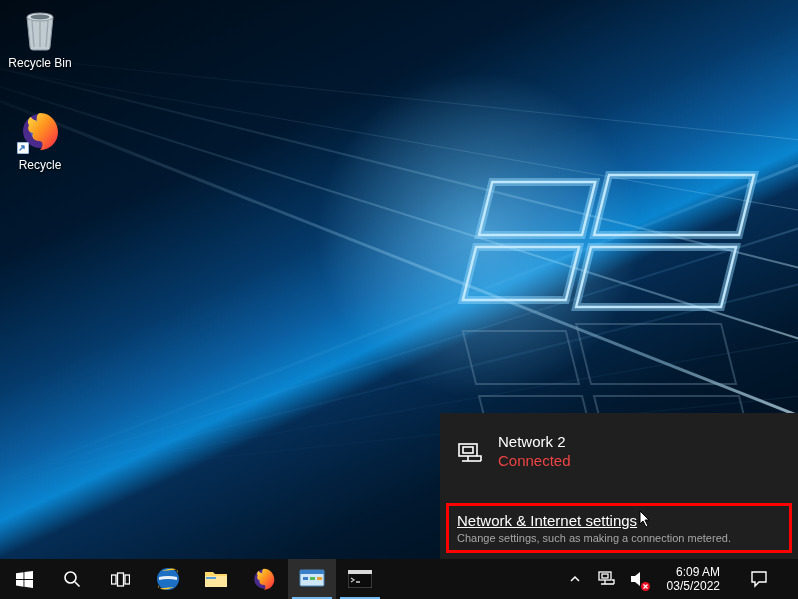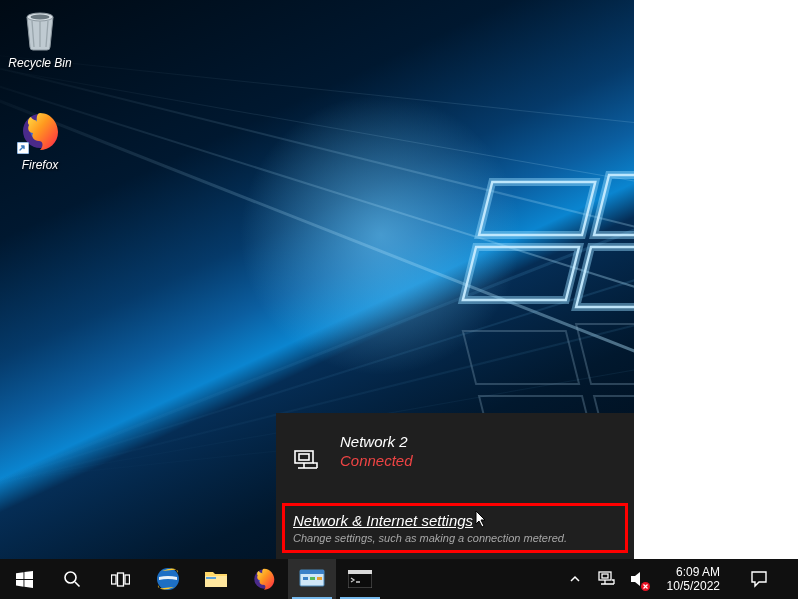--- a/index.html
+++ b/index.html
@@ -1,25 +1,24 @@
 <!DOCTYPE html>
 <html><head>
   <meta charset="utf-8">
   <style>
     * { margin: 0; padding: 0; box-sizing: border-box; }
     html, body { width: 798px; height: 599px; overflow: hidden; font-family: 'Segoe UI', Tahoma, sans-serif; }
     .desktop {
       position: relative;
-      width: 634px;
+      width: 798px;
       height: 559px;
       background:
         radial-gradient(circle at 60% 42%, rgba(120,210,255,0.55) 0%, rgba(120,210,255,0.0) 28%),
         linear-gradient(155deg, #000a14 0%, #001830 28%, #053a6a 42%, #0b5ea0 50%, #0a85d0 56%, #052d55 60%, #01182e 75%, #000811 100%);
       overflow: hidden;
-      font-style: italic;
     }
     
     .beam {
       position: absolute;
       left: -50px;
       width: 1400px;
       height: 2px;
       background: linear-gradient(90deg, rgba(102,204,255,0) 0%, rgba(180,230,255,0.5) 55%, rgba(220,245,255,0.95) 72%, rgba(180,230,255,0.3) 85%, rgba(102,204,255,0) 100%);
       transform-origin: left center;
       pointer-events: none;
@@ -60,21 +59,21 @@
     .flyout {
       position: absolute;
       right: 0;
       bottom: 0;
       width: 358px;
       height: 146px;
       background: #1f1f1f;
       color: #fff;
       padding: 20px 14px 10px 14px;
     }
-    .net-row { display: flex; align-items: flex-end; gap: 20px; margin-left:2px;}
+    .net-row { display: flex; align-items: center; gap: 14px; margin-left:2px;}
     .net-row .net-ic { width: 28px; display:flex; justify-content:center; padding-top:2px;}
     .net-name { font-size: 15px; font-weight: 400; color:#fff; line-height:1.25;}
     .net-status { font-size: 15px; color: #ef4444; line-height:1.25;}
     .highlight-box {
       position: absolute;
       left: 6px; right: 6px; bottom: 6px;
       border: 3px solid #ff0000;
       padding: 5px 12px 6px 8px;
     }
     .settings-title { font-size: 15px; color:#fff; text-decoration: underline; line-height:1.3;}
@@ -190,21 +189,21 @@
             <stop offset="0.8" stop-color="#ff4a3a"></stop>
             <stop offset="1" stop-color="#e3206a"></stop>
           </linearGradient>
         </defs>
       </svg>
       <svg width="12" height="12" viewBox="0 0 12 12" style="position:absolute;left:0;bottom:0">
         <rect x="0" y="0" width="12" height="12" rx="1" fill="#fff" stroke="#3a7ac0" stroke-width="1"></rect>
         <path d="M3 8 L7 4 M7 4 L4.5 4 M7 4 L7 6.5" stroke="#3a7ac0" stroke-width="1.4" fill="none" stroke-linecap="round"></path>
       </svg>
     </div>
-    <div>Firefox</div>
+    <div>Recycle</div>
   </div>
 
   <div class="flyout">
     <div class="net-row">
       <div class="net-ic">
         <svg width="26" height="22" viewBox="0 0 26 22" stroke="#fff" stroke-width="1.6" fill="none">
           <rect x="2" y="2" width="18" height="12"></rect>
           <rect x="6" y="5" width="10" height="6"></rect>
           <path d="M11 14 L11 19"></path>
           <path d="M5 19 L24 19"></path>
@@ -318,21 +317,21 @@
       <svg width="18" height="16" viewBox="0 0 18 16">
         <path d="M1 5 L5 5 L10 1 L10 15 L5 11 L1 11 Z" fill="#fff"></path>
       </svg>
       <svg style="position:absolute;right:1px;bottom:8px" width="9" height="9" viewBox="0 0 9 9">
           <circle cx="4.5" cy="4.5" r="4.5" fill="#e81123"></circle>
           <path d="M2.5 2.5 L6.5 6.5 M6.5 2.5 L2.5 6.5" stroke="#fff" stroke-width="1.2"></path>
         </svg>
     </div>
     <div class="clock">
       <span>6:09 AM</span>
-      <span>10/5/2022</span>
+      <span>03/5/2022</span>
     </div>
     <div class="action-center">
       <svg width="18" height="18" viewBox="0 0 18 18" fill="none" stroke="#fff" stroke-width="1.4">
         <path d="M2 2 L16 2 L16 12 L9 12 L5 16 L5 12 L2 12 Z"></path>
       </svg>
     </div>
     <div class="show-desktop"></div>
   </div>
 </div>
 

